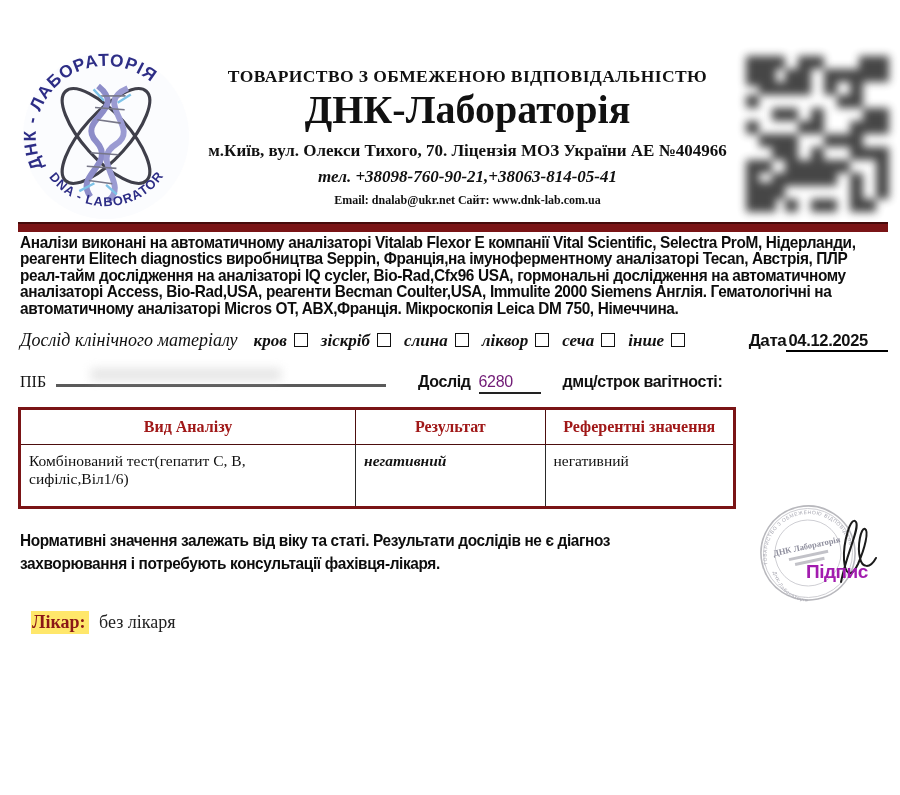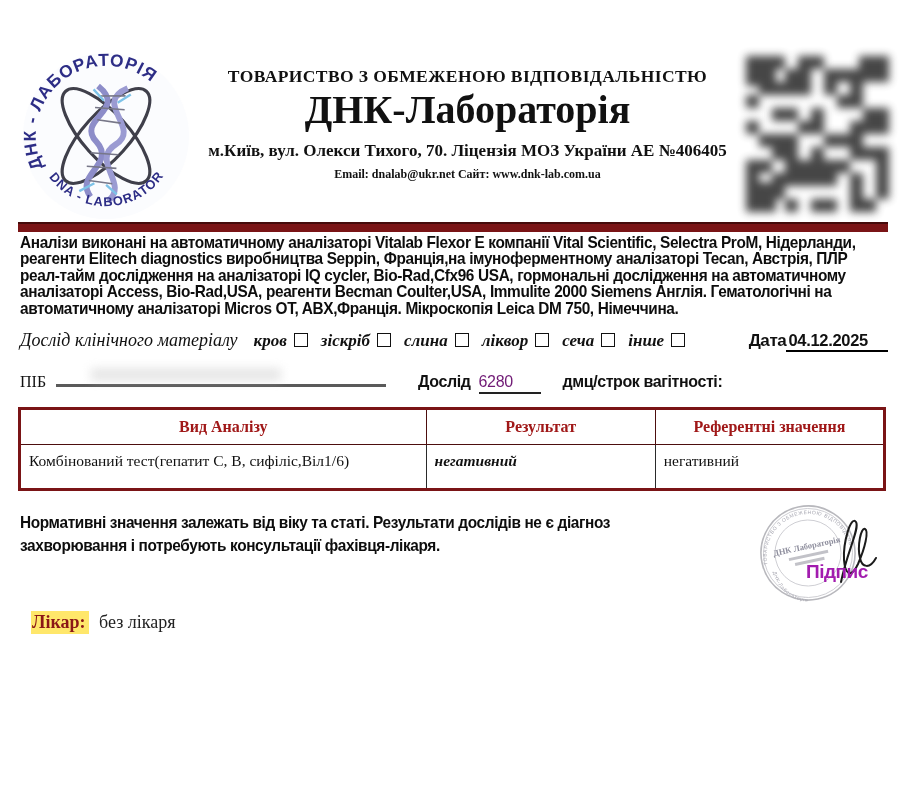--- a/index.html
+++ b/index.html
@@ -48,21 +48,21 @@
               filter:blur(5px);opacity:.45;}
   .doslid-label{font-family:"Liberation Sans", sans-serif;font-weight:bold;font-size:16px;
                 letter-spacing:-0.4px;margin-left:32px;margin-right:8px;}
   .doslid-value{font-family:"Liberation Sans", sans-serif;font-size:16px;color:#701a75;
                 display:inline-block;min-width:62px;border-bottom:2px solid #222;
                 padding-bottom:1px;letter-spacing:-0.3px;}
   .preg-label{font-family:"Liberation Sans", sans-serif;font-weight:bold;font-size:16px;
               letter-spacing:-0.4px;margin-left:22px;}
 
   
-  table.results{margin:13px 12px 0 18px;width:868px;border-collapse:collapse;
+  table.results{margin:13px 12px 0 18px;width:718px;border-collapse:collapse;
                 border:3.5px solid #7a1416;}
   table.results th{color:#a01818;font-weight:bold;font-size:16px;text-align:center;
                    padding:8px 4px;border:1.5px solid #4d0e0e;}
   table.results td{font-size:15.5px;vertical-align:top;padding:7px 8px 18px 8px;
                    border:1.5px solid #2a2a2a;}
   td.result-val{font-weight:bold;font-style:italic;}
   .col1{width:47%;} .col2{width:26.5%;} .col3{width:26.5%;}
 
   
   .stamp-area{position:absolute;right:16px;top:498px;width:136px;height:115px;}
@@ -105,21 +105,22 @@
         <textPath href="#arcTop" startOffset="2">ДНК - ЛАБОРАТОРІЯ</textPath>
       </text>
       <text font-family="Liberation Sans, sans-serif" font-weight="bold" font-size="13" fill="#2d2d86" letter-spacing="1">
         <textPath href="#arcBot" startOffset="1">DNA - LABORATORY</textPath>
       </text>
     </svg>
 
     <div class="hdr-center">
       <div class="company-type">ТОВАРИСТВО З ОБМЕЖЕНОЮ ВІДПОВІДАЛЬНІСТЮ</div>
       <div class="company-name">ДНК-Лабораторія</div>
-      <div class="company-address">м.Київ, вул. Олекси Тихого, 70. Ліцензія МОЗ України АЕ №406405</div>
+      <div class="company-address">м.Київ, вул. Олекси Тихого, 70. Ліцензія МОЗ України АЕ №404966</div>
+      <div class="company-phone">тел. +38098-760-90-21,+38063-814-05-41</div>
       <div class="company-email">Email: dnalab@ukr.net Сайт: www.dnk-lab.com.ua</div>
     </div>
 
     <div class="qr-wrap"><svg width="146" height="156" xmlns="http://www.w3.org/2000/svg">
           <g fill="#2a2a2a">
             <rect x="0" y="0" width="13" height="13"></rect>
             <rect x="26" y="0" width="13" height="13"></rect>
             <rect x="52" y="0" width="13" height="13"></rect>
             <rect x="65" y="0" width="13" height="13"></rect>
             <rect x="39" y="13" width="13" height="13"></rect>

